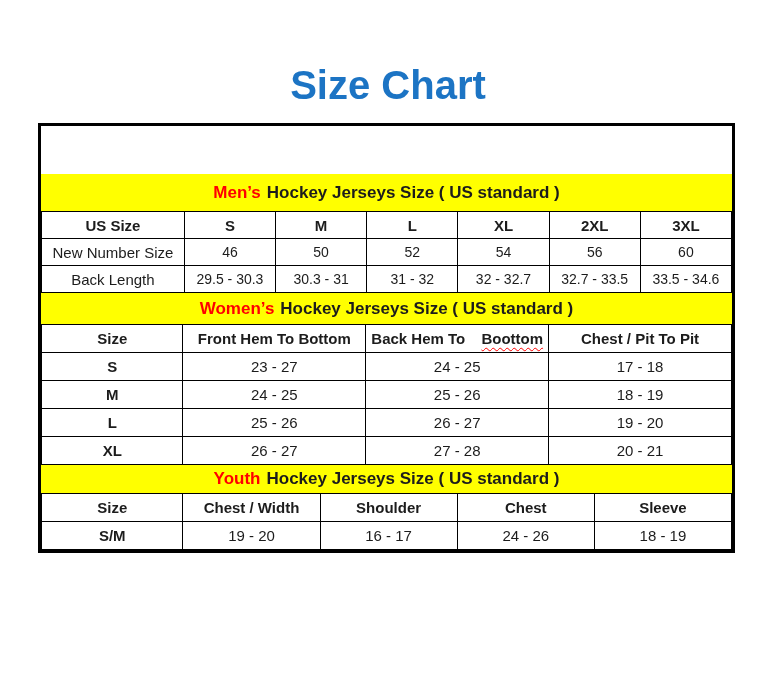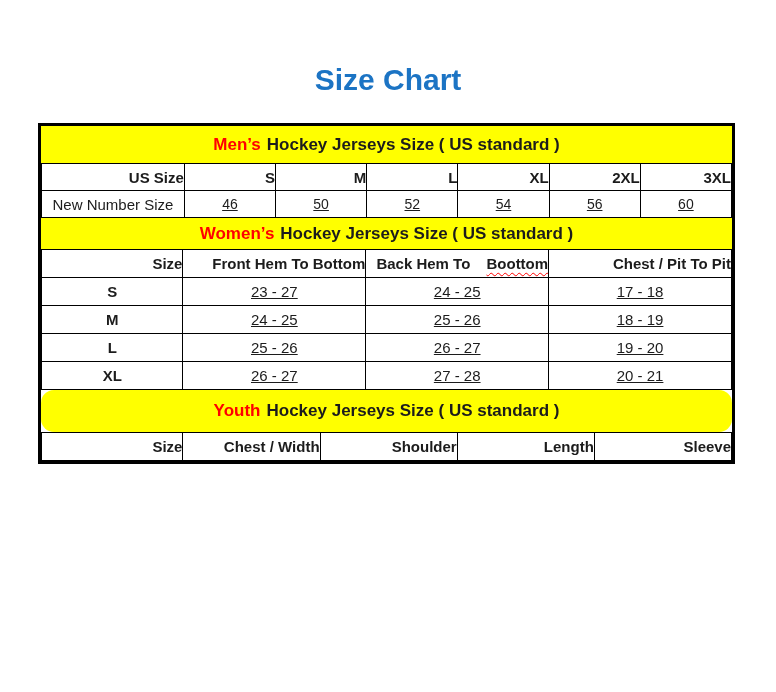--- a/index.html
+++ b/index.html
@@ -3,45 +3,45 @@
 <meta charset="utf-8">
 <style>
   html, body { margin: 0; padding: 0; background: #ffffff; }
   body {
     width: 776px; height: 692px; overflow: hidden;
     font-family: "Liberation Sans", sans-serif;
     color: var(--ink, #1c1c1c);
   }
   .page-title {
     margin: 63px 0 2px; height: 34px;
-    text-align: center; font-size: 30px; font-weight: 700;
+    text-align: center; font-size: 40px; font-weight: 700;
     color: var(--blue, #1c74c4);
   }
   .chart {
     width: 697px; margin: 26px 0 0 38px;
     border: 3px solid var(--line, #000);
     box-sizing: border-box; background: #fff;
   }
   .band {
     display: flex; align-items: center; justify-content: center;
     background: var(--yellow, #ffff00);
     font-weight: 700; font-size: 17px; color: var(--ink, #1c1c1c);
   }
   .band .hl { color: var(--red, #ff0000); margin-right: 6px; }
-  .section-mens .band { height: 37px; }
+  .section-mens .band { height: 37px; margin-top: 48px; }
   .section-womens .band { height: 31px; text-align: center; }
-  .section-youth .band { height: 42px; border-radius: 13px; }
+  .section-youth .band { height: 28px; }
   table { width: 100%; border-collapse: collapse; table-layout: fixed; }
   th, td {
     border: 1.5px solid var(--line, #000);
     text-align: center; vertical-align: middle;
     padding: 0; height: 27px; font-size: 15px; white-space: nowrap;
   }
-  thead th { font-weight: 700; text-align: right; }
-  tbody td { font-weight: 400; text-decoration: underline; }
+  thead th { font-weight: 700; }
+  tbody td { font-weight: 400; }
   .section-mens tbody th { font-weight: 400; }
   .section-womens tbody th, .section-youth tbody th { font-weight: 700; }
   .section-mens th, .section-mens td { height: 26px; }
   .section-mens tbody td { font-size: 14px; }
   .wavy {
     text-decoration: underline;
     text-decoration-style: wavy;
     text-decoration-color: var(--red, #ff0000);
     text-decoration-thickness: 1px;
     text-underline-offset: 3px;
@@ -83,20 +83,29 @@
         </thead>
         <tbody>
           <tr>
             <th>New Number Size</th>
             <td>46</td>
             <td>50</td>
             <td>52</td>
             <td>54</td>
             <td>56</td>
             <td>60</td>
+          </tr>
+          <tr>
+            <th>Back Length</th>
+            <td>29.5 - 30.3</td>
+            <td>30.3 - 31</td>
+            <td>31 - 32</td>
+            <td>32 - 32.7</td>
+            <td>32.7 - 33.5</td>
+            <td>33.5 - 34.6</td>
           </tr>
         </tbody>
       </table>
   </section>
 
   <section class="section-womens">
     <div class="band">
       <span class="hl">Women’s</span>
       <span>Hockey Jerseys Size ( US standard )</span>
     </div>
@@ -155,22 +164,29 @@
           <col style="width: 19.875%;">
           <col style="width: 19.875%;">
           <col style="width: 19.875%;">
           <col style="width: 19.875%;">
         </colgroup>
         <thead>
           <tr>
             <th>Size</th>
             <th>Chest / Width</th>
             <th>Shoulder</th>
-            <th>Length</th>
+            <th>Chest</th>
             <th>Sleeve</th>
           </tr>
         </thead>
         <tbody>
+          <tr>
+            <th>S/M</th>
+            <td>19 - 20</td>
+            <td>16 - 17</td>
+            <td>24 - 26</td>
+            <td>18 - 19</td>
+          </tr>
         </tbody>
       </table>
   </section>
 
 </div>
 
 </body></html>

